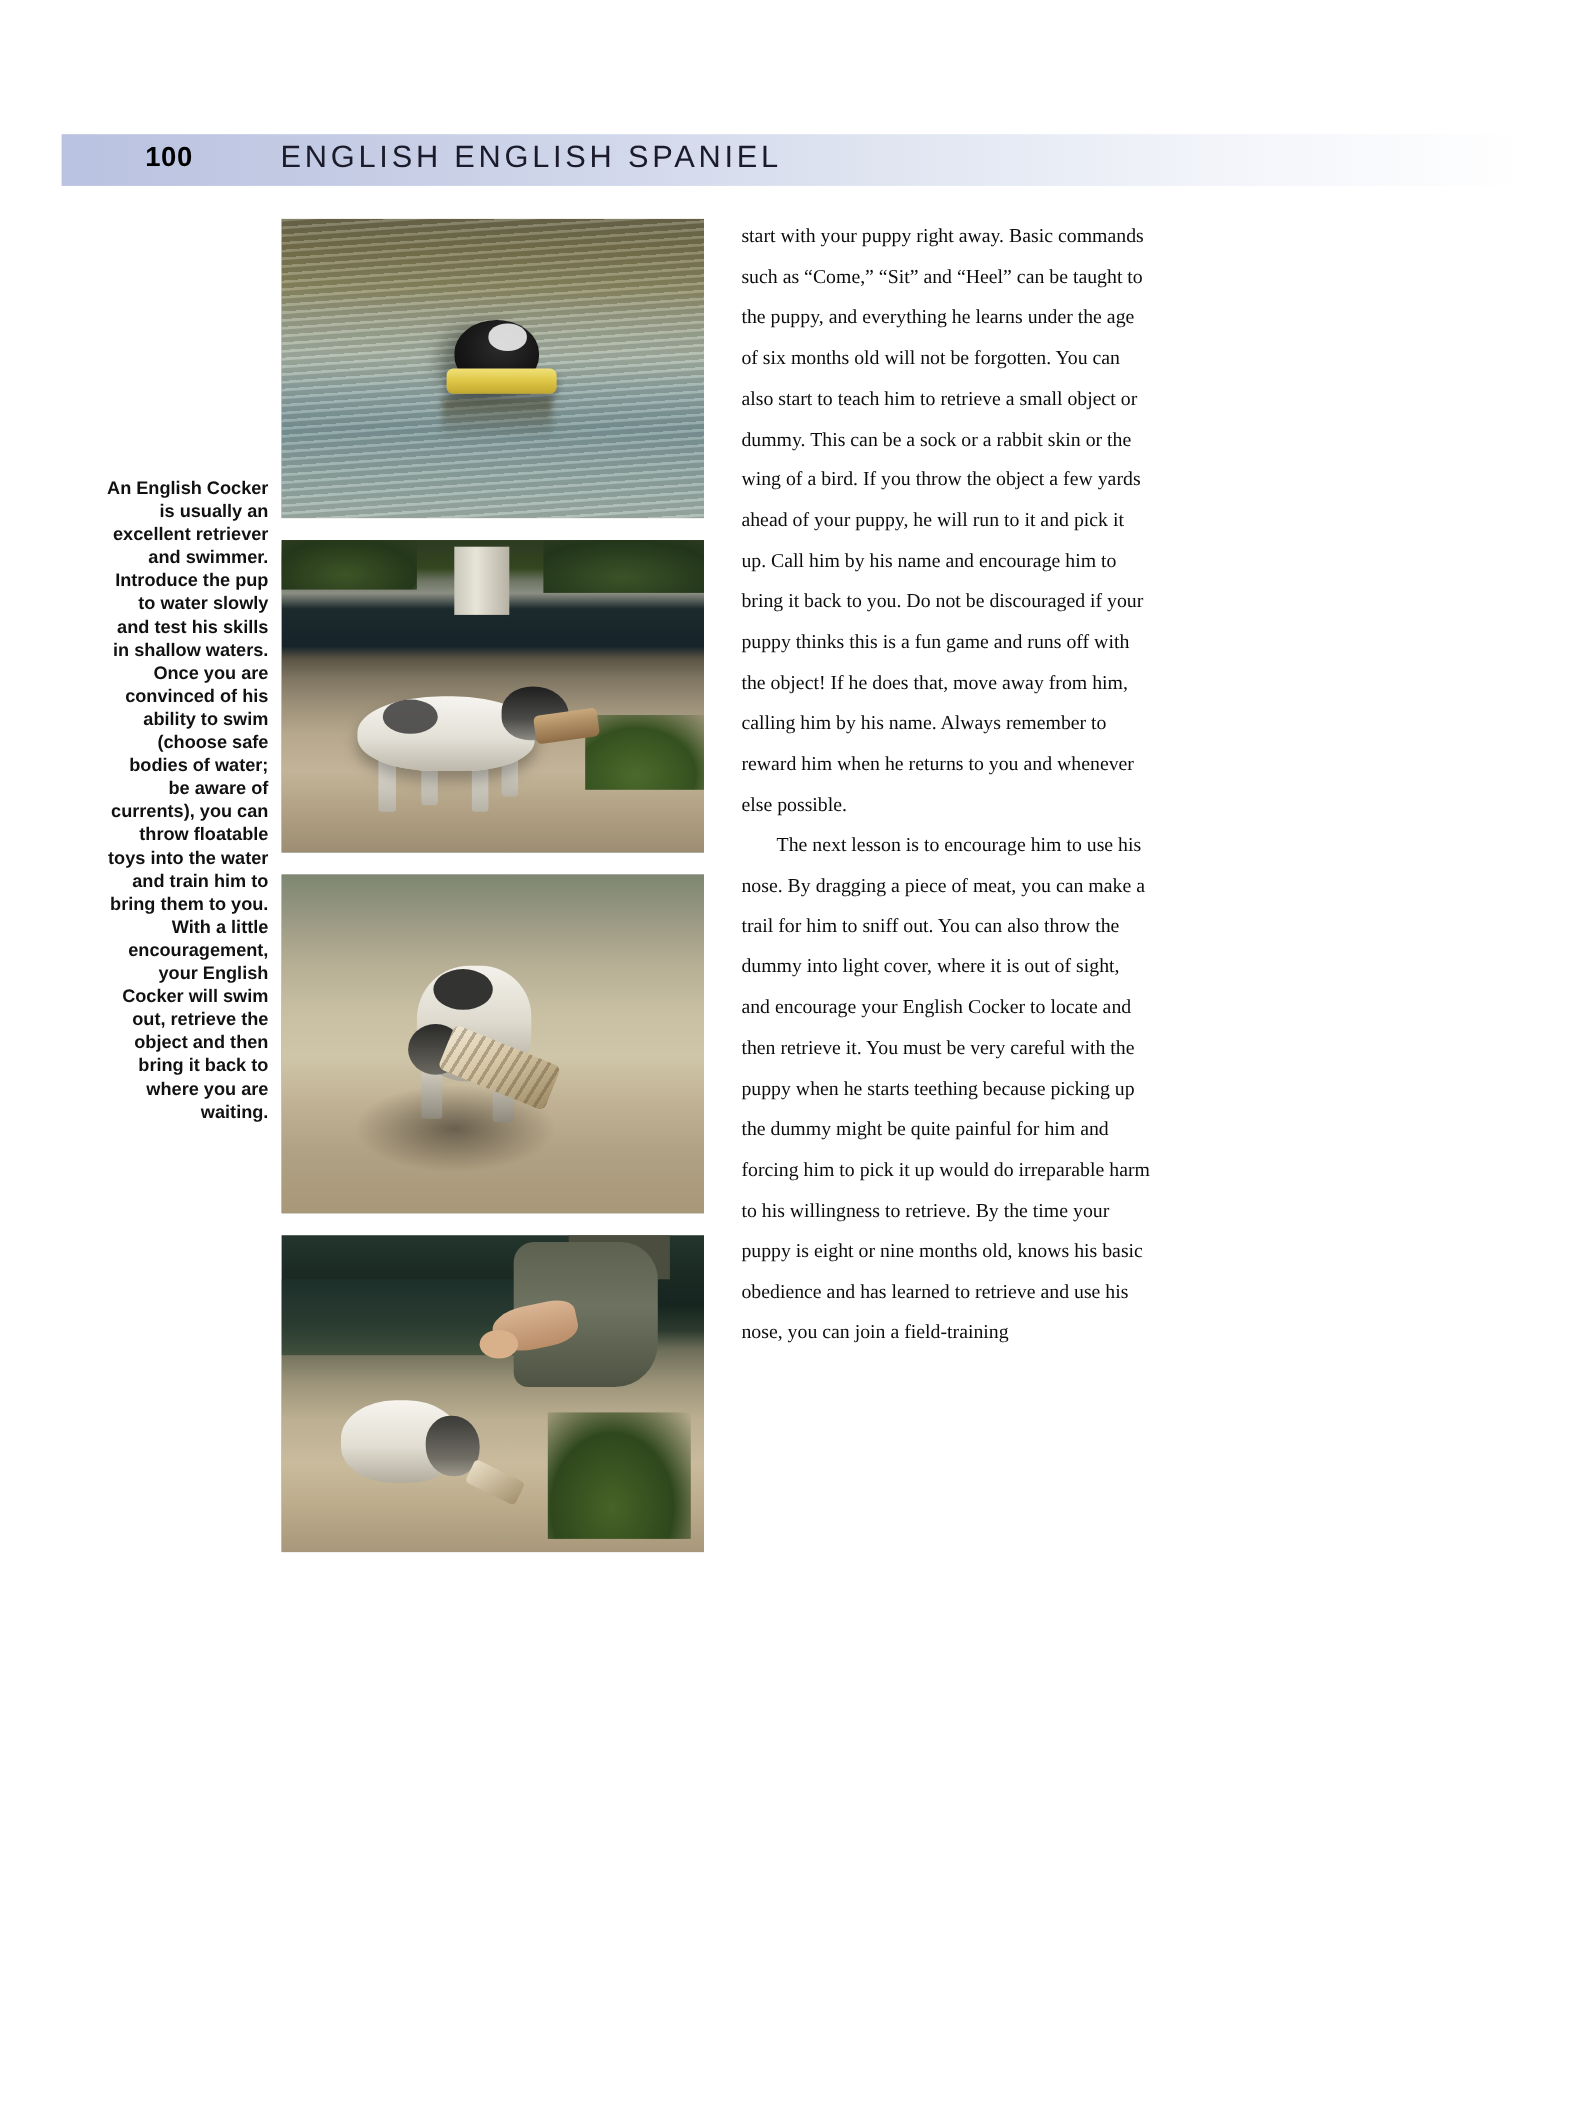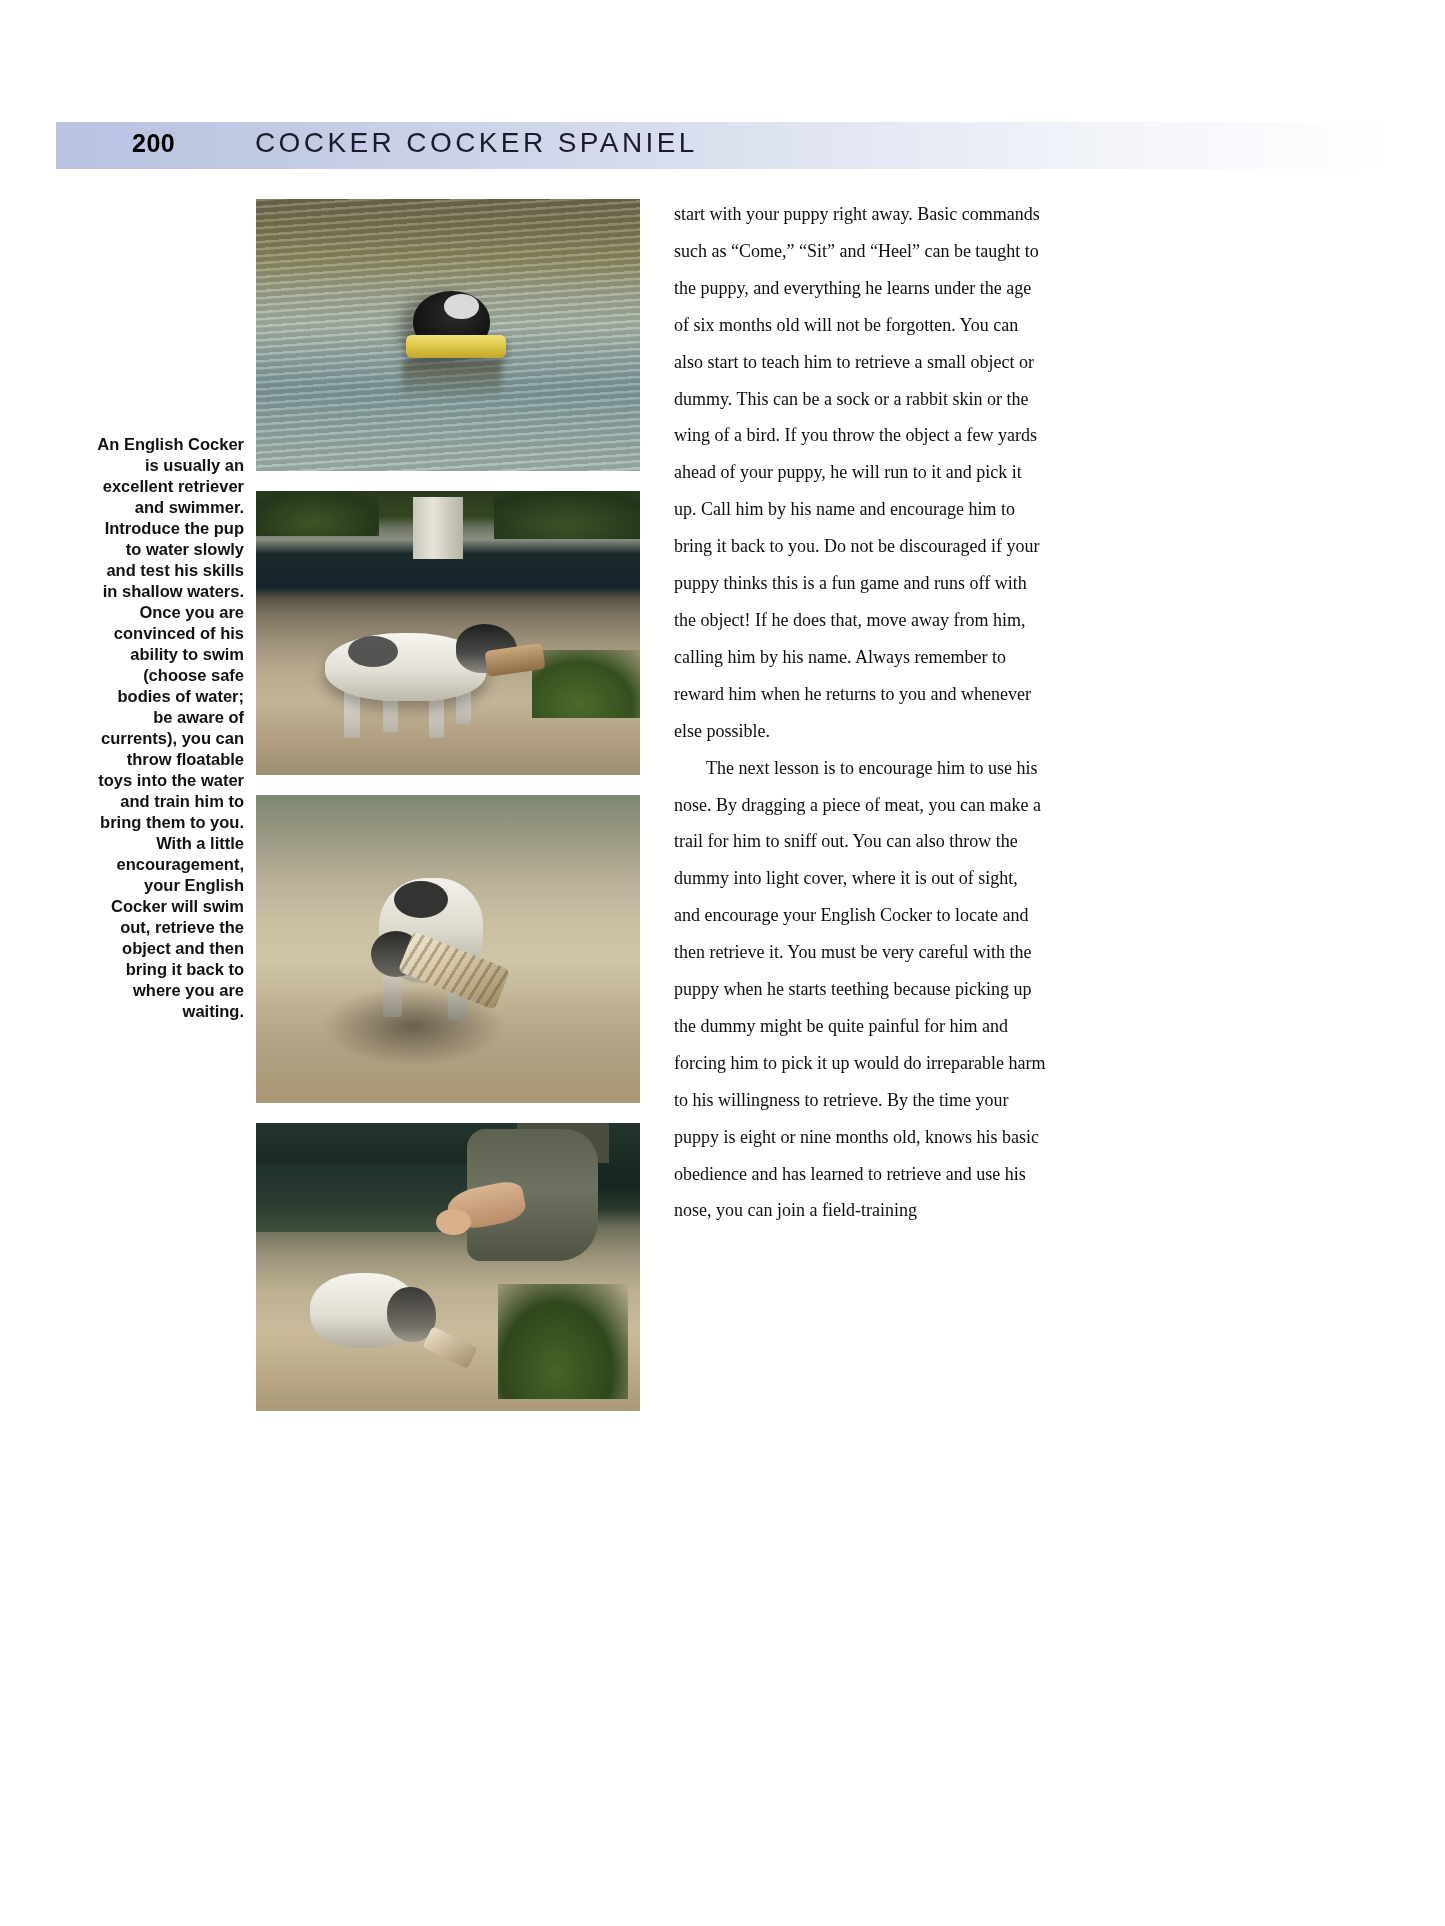--- a/index.html
+++ b/index.html
@@ -278,22 +278,22 @@
     color: #0d0d0d;
     text-align: left;
   }
   #body-column p { margin: 0; }
   #body-column p.indent { text-indent: 32px; }
 </style>
 </head>
 <body>
 
 <div id="header-band"></div>
-<div id="page-number">200</div>
-<div id="running-head">COCKER COCKER SPANIEL</div>
+<div id="page-number">100</div>
+<div id="running-head">ENGLISH ENGLISH SPANIEL</div>
 
 <div id="caption">An English Cocker is usually an excellent retriever and swimmer. Introduce the pup to water slowly and test his skills in shallow waters. Once you are convinced of his ability to swim (choose safe bodies of water; be aware of currents), you can throw floatable toys into the water and train him to bring them to you. With a little encouragement, your English Cocker will swim out, retrieve the object and then bring it back to where you are waiting.</div>
 
 <div class="photo" id="photo-swim">
   <div class="inner">
     <div id="swim-reflection"></div>
     <div id="swim-dog"></div>
     <div id="swim-dog-head"></div>
     <div id="swim-dummy"></div>
   </div>

